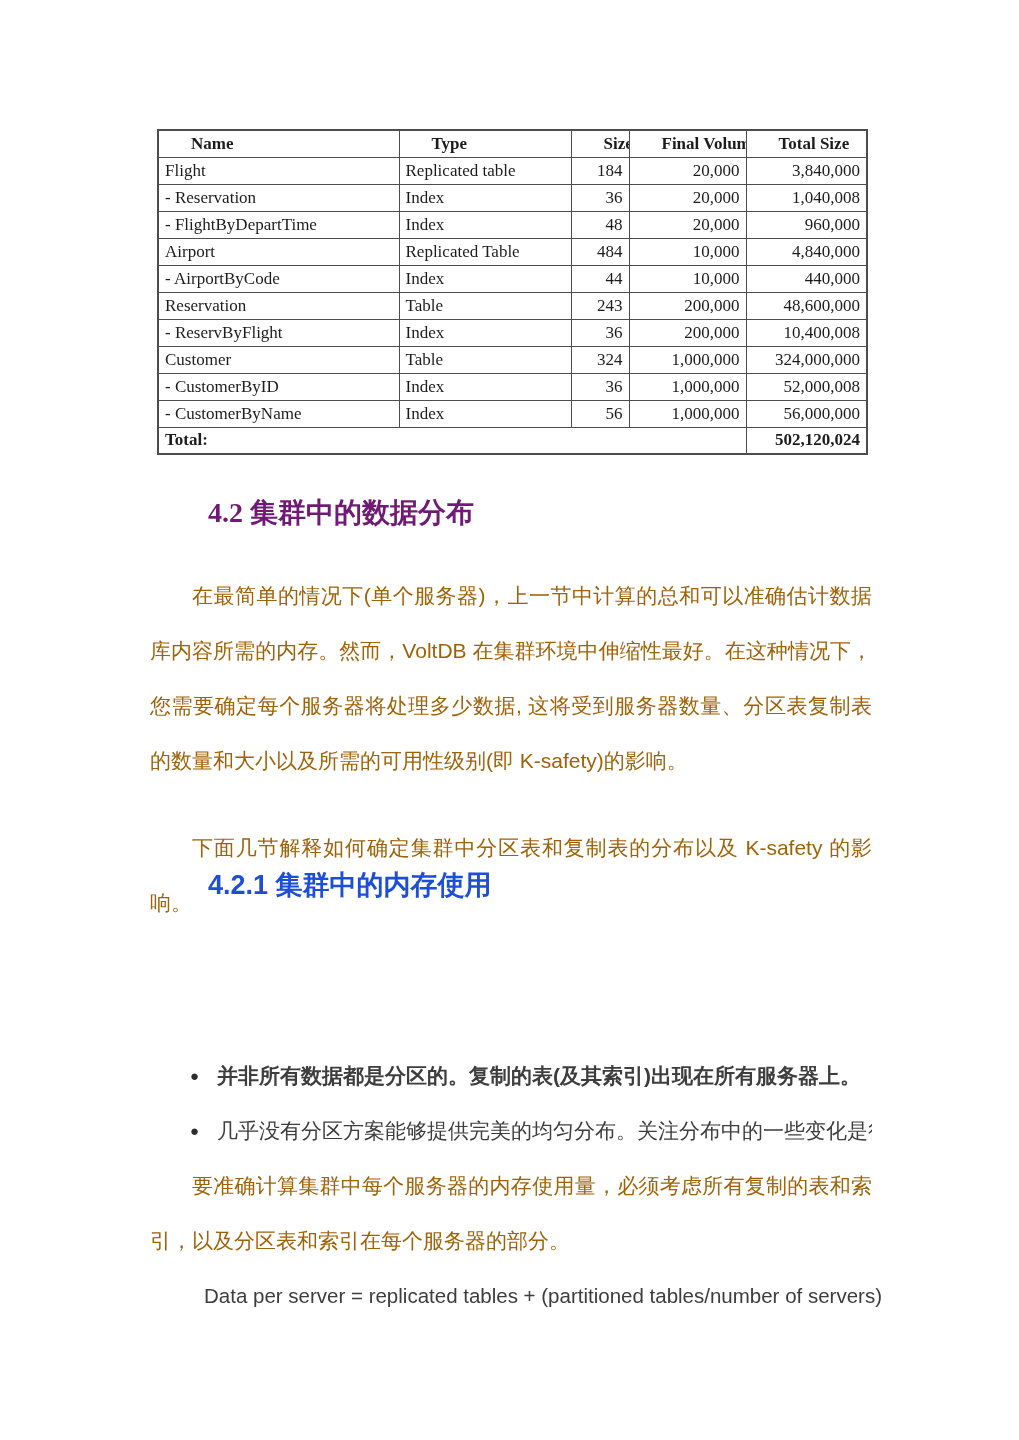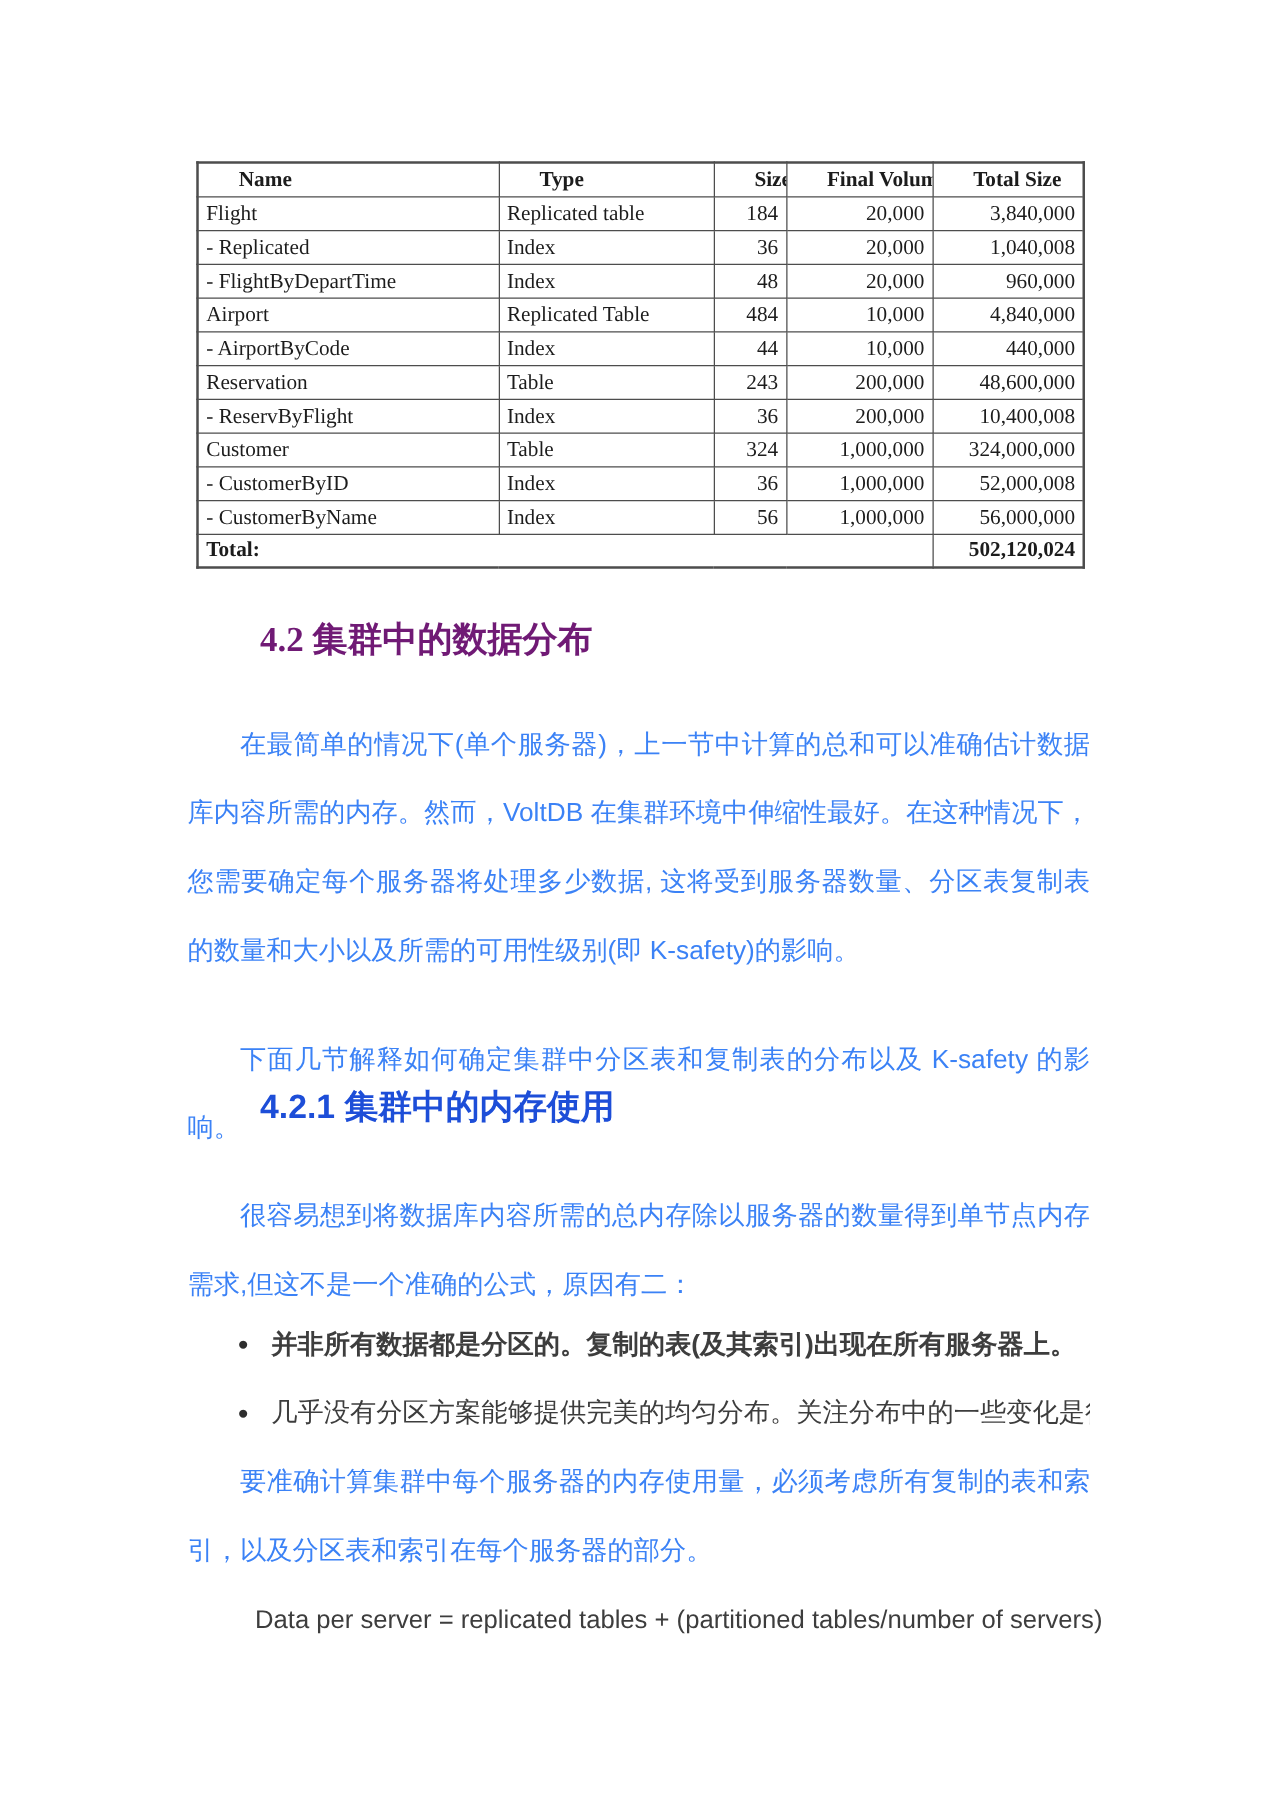--- a/index.html
+++ b/index.html
@@ -65,21 +65,21 @@
     white-space: nowrap;
   }
 
   
   .para {
     position: absolute;
     left: 150px;
     width: 722px;
     font-size: 21px;
     line-height: 55px;
-    color: #3b82f6;
+    color: #a16207;
     text-align: justify;
     text-indent: 42px;
   }
   #para1 { top: 568px; }
   #para2 { top: 820px; }
   #para3 { top: 945px; }
   #para4 { top: 1158px; }
 
   
   .bullet {
@@ -139,21 +139,21 @@
     </thead>
     <tbody>
       <tr>
         <td>Flight</td>
         <td>Replicated table</td>
         <td class="num">184</td>
         <td class="num">20,000</td>
         <td class="num">3,840,000</td>
       </tr>
       <tr>
-        <td>- Replicated</td>
+        <td>- Reservation</td>
         <td>Index</td>
         <td class="num">36</td>
         <td class="num">20,000</td>
         <td class="num">1,040,008</td>
       </tr>
       <tr>
         <td>- FlightByDepartTime</td>
         <td>Index</td>
         <td class="num">48</td>
         <td class="num">20,000</td>
@@ -216,21 +216,20 @@
   </table>
 
   <div class="heading-42">4.2 集群中的数据分布</div>
 
   <div class="para" id="para1">在最简单的情况下(单个服务器)，上一节中计算的总和可以准确估计数据库内容所需的内存。然而，VoltDB 在集群环境中伸缩性最好。在这种情况下，您需要确定每个服务器将处理多少数据, 这将受到服务器数量、分区表复制表的数量和大小以及所需的可用性级别(即 K-safety)的影响。</div>
 
   <div class="para" id="para2">下面几节解释如何确定集群中分区表和复制表的分布以及 K-safety 的影响。</div>
 
   <div class="heading-421">4.2.1 集群中的内存使用</div>
 
-  <div class="para" id="para3">很容易想到将数据库内容所需的总内存除以服务器的数量得到单节点内存需求,但这不是一个准确的公式，原因有二：</div>
 
   <div class="bullet" id="bullet1">
     <span class="marker">●</span><span>并非所有数据都是分区的。复制的表(及其索引)出现在所有服务器上。</span>
   </div>
 
   <div class="bullet" id="bullet2">
     <span class="marker">●</span><span>几乎没有分区方案能够提供完美的均匀分布。关注分布中的一些变化是很重要的。</span>
   </div>
 
   <div class="para" id="para4">要准确计算集群中每个服务器的内存使用量，必须考虑所有复制的表和索引，以及分区表和索引在每个服务器的部分。</div>

